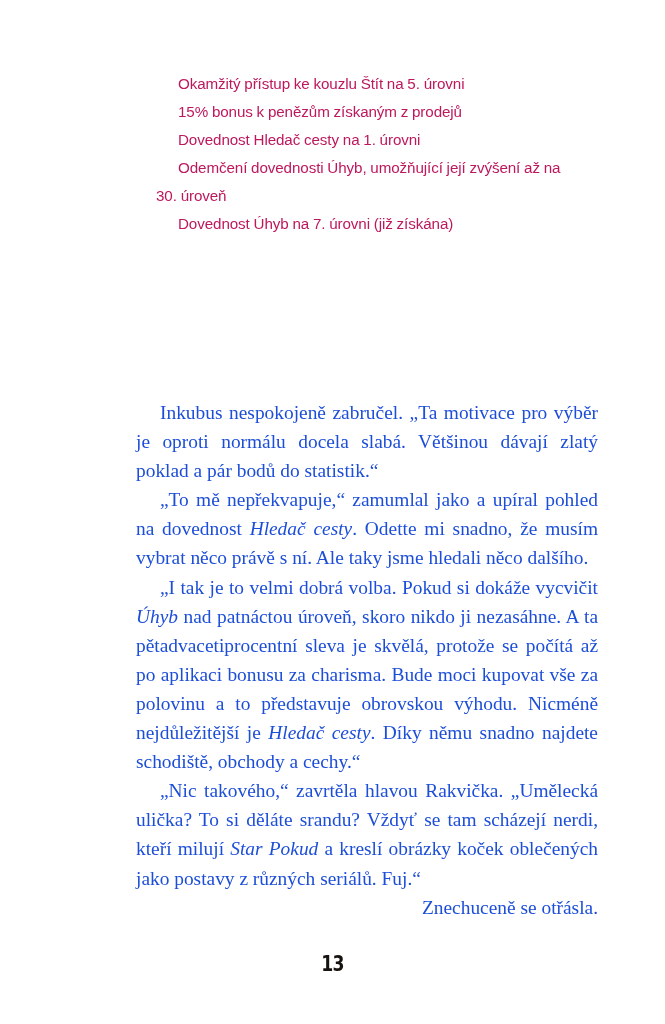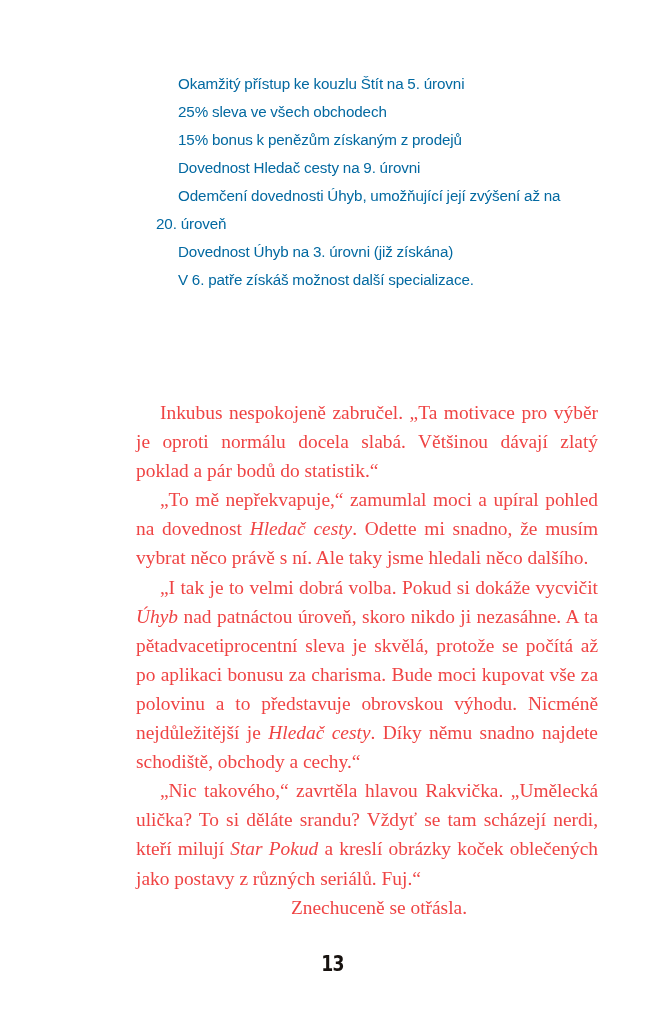--- a/index.html
+++ b/index.html
@@ -18,52 +18,52 @@
 
   
   .stat-block {
     position: absolute;
     left: 156px;
     top: 70px;
     width: 418px;
     font-family: "Liberation Sans", "DejaVu Sans", sans-serif;
     font-size: 15.2px;
     line-height: 28px;
-    color: #0369a1;
+    color: #be185d;
     letter-spacing: -0.1px;
     text-align: left;
     word-spacing: -0.3px;
   }
   .stat-line {
     text-indent: 22px;
     margin: 0;
     white-space: normal;
   }
 
   
   .body-block {
     position: absolute;
     left: 136px;
     top: 398px;
     width: 462px;
     font-family: "Liberation Serif", "DejaVu Serif", serif;
     font-size: 19.4px;
     line-height: 29.1px;
-    color: #ef4444;
+    color: #1d4ed8;
     text-align: justify;
     text-justify: inter-word;
     -webkit-hyphens: manual;
     hyphens: manual;
   }
   .body-block p {
     margin: 0;
     text-indent: 24px;
   }
   .body-block p.last-ragged {
-    text-align: center;
+    text-align: right;
   }
   .body-block i,
   .body-block em {
   }
 
   
   .page-number {
     position: absolute;
     left: 0;
     right: 0;
@@ -77,31 +77,29 @@
     transform: scaleX(0.82);
   }
 </style>
 </head>
 <body>
 
 <div class="page">
 
   <div class="stat-block">
       <div class="stat-line">Okamžitý přístup ke kouzlu Štít na 5. úrovni</div>
-      <div class="stat-line">25% sleva ve všech obchodech</div>
       <div class="stat-line">15% bonus k penězům získaným z prodejů</div>
-      <div class="stat-line">Dovednost Hledač cesty na 9. úrovni</div>
-      <div class="stat-line">Odemčení dovednosti Úhyb, umožňující její zvýšení až na 20. úroveň</div>
-      <div class="stat-line">Dovednost Úhyb na 3. úrovni (již získána)</div>
-      <div class="stat-line">V 6. patře získáš možnost další specializace.</div>
+      <div class="stat-line">Dovednost Hledač cesty na 1. úrovni</div>
+      <div class="stat-line">Odemčení dovednosti Úhyb, umožňující její zvýšení až na 30. úroveň</div>
+      <div class="stat-line">Dovednost Úhyb na 7. úrovni (již získána)</div>
     </div>
 
   <div class="body-block">
       <p><span>Inkubus nespokojeně zabručel. „Ta motivace pro výběr je oproti normálu docela slabá. Většinou dávají zlatý poklad a pár bodů do statistik.“</span></p>
-      <p><span>„To mě nepřekvapuje,“ zamumlal moci a upíral pohled na dovednost </span><i>Hledač cesty</i><span>. Odette mi snadno, že musím vybrat něco právě s ní. Ale taky jsme hledali něco dalšího.</span></p>
+      <p><span>„To mě nepřekvapuje,“ zamumlal jako a upíral pohled na dovednost </span><i>Hledač cesty</i><span>. Odette mi snadno, že musím vybrat něco právě s ní. Ale taky jsme hledali něco dalšího.</span></p>
       <p><span>„I tak je to velmi dobrá volba. Pokud si dokáže vycvičit </span><i>Úhyb</i><span> nad patnáctou úroveň, skoro nikdo ji nezasáhne. A ta pětadvacetiprocentní sleva je skvělá, protože se počítá až po aplikaci bonusu za charisma. Bude moci kupovat vše za polovinu a to představuje obrovskou výhodu. Nicméně nejdůležitější je </span><i>Hledač cesty</i><span>. Díky němu snadno najdete schodiště, obchody a cechy.“</span></p>
       <p><span>„Nic takového,“ zavrtěla hlavou Rakvička. „Umělecká ulička? To si děláte srandu? Vždyť se tam scházejí nerdi, kteří milují </span><i>Star Pokud</i><span> a kreslí obrázky koček oblečených jako postavy z různých seriálů. Fuj.“</span></p>
       <p class="last-ragged"><span>Znechuceně se otřásla.</span></p>
     </div>
 
   <div class="page-number">13</div>
 
 </div>
 
 </body></html>

